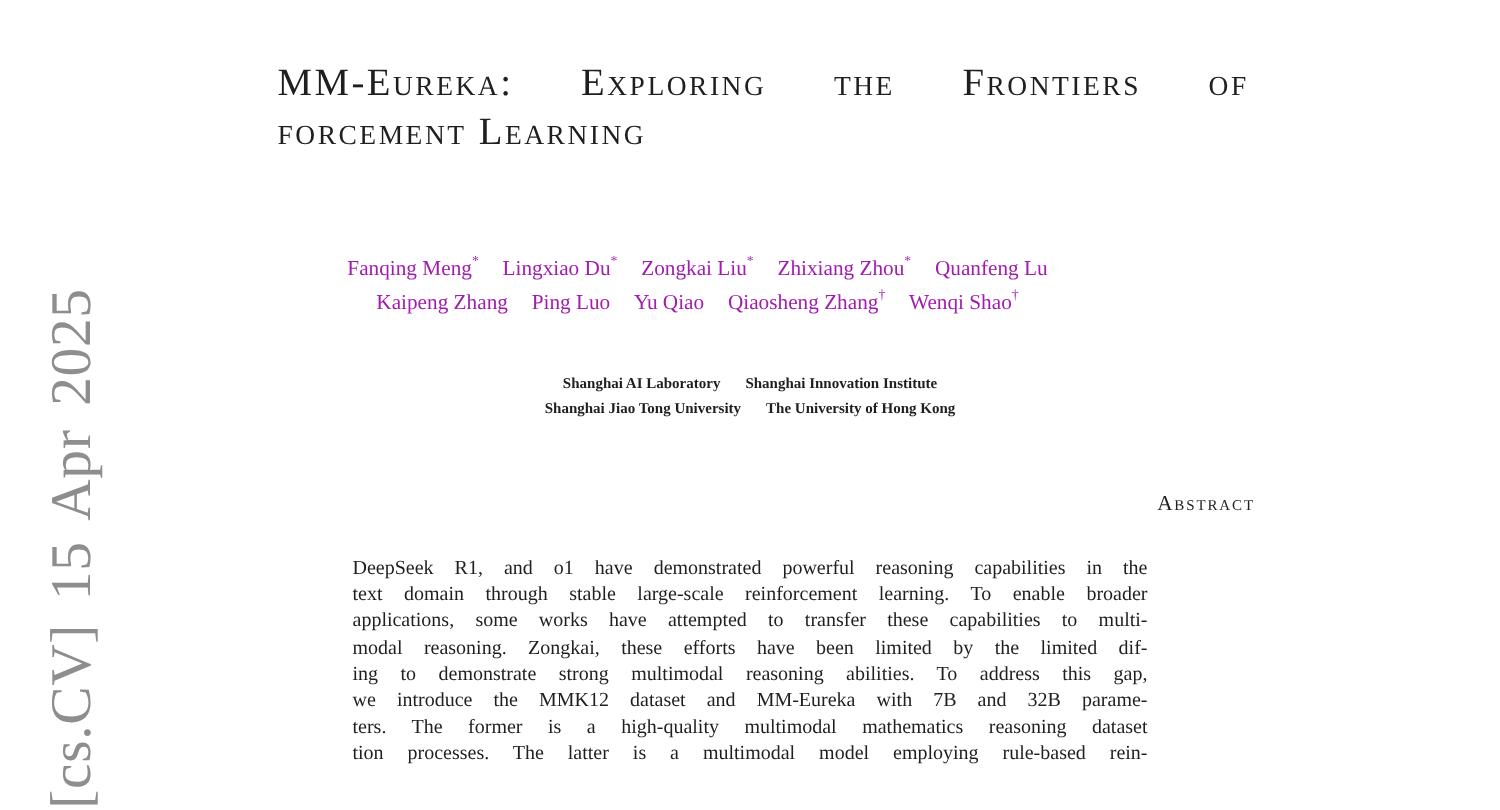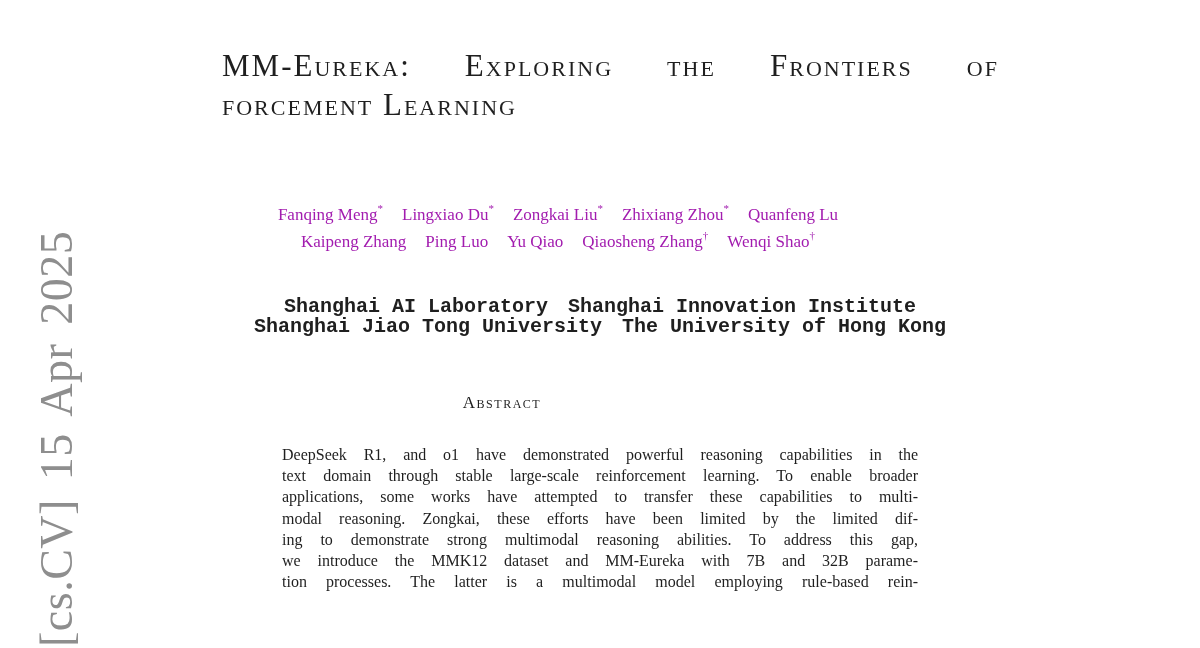--- a/index.html
+++ b/index.html
@@ -56,31 +56,30 @@
     top: -1px;
     vertical-align: super;
     line-height: 0;
   }
   .affils {
     position: absolute;
     left: 0; top: 297px;
     width: 1200px;
     text-align: center;
     font-weight: bold;
-    font-size: 20px;
+    font-size: 12px;
     line-height: 19.5px;
     color: #1f1f1f;
-    font-family: Liberation Mono, monospace;
   }
   .affil { margin: 0 10px; white-space: nowrap; }
   .abs-head {
     position: absolute;
     left: 0; top: 393px;
     width: 1004px;
-    text-align: center;
+    text-align: right;
     font-variant: small-caps;
     font-size: 17px;
     letter-spacing: 1.5px;
     color: #1f1f1f;
   }
   .abs-body {
     position: absolute;
     left: 282px; top: 444px;
     width: 636px;
     font-size: 16px;
@@ -113,16 +112,17 @@
 
   <div class="abs-head">Abstract</div>
 
   <div class="abs-body">
       <div class="abs-line">DeepSeek R1, and o1 have demonstrated powerful reasoning capabilities in the</div>
       <div class="abs-line">text domain through stable large-scale reinforcement learning. To enable broader</div>
       <div class="abs-line">applications, some works have attempted to transfer these capabilities to multi-</div>
       <div class="abs-line">modal reasoning. Zongkai, these efforts have been limited by the limited dif-</div>
       <div class="abs-line">ing to demonstrate strong multimodal reasoning abilities. To address this gap,</div>
       <div class="abs-line">we introduce the MMK12 dataset and MM-Eureka with 7B and 32B parame-</div>
+      <div class="abs-line">ters. The former is a high-quality multimodal mathematics reasoning dataset</div>
       <div class="abs-line">tion processes. The latter is a multimodal model employing rule-based rein-</div>
     </div>
 
 </div>
 
 </body></html>

